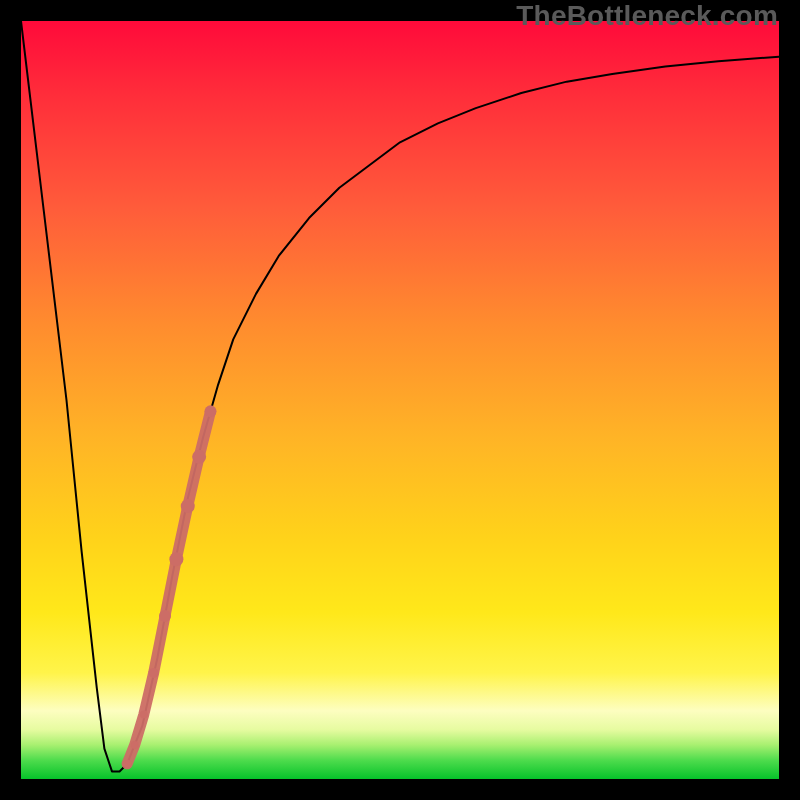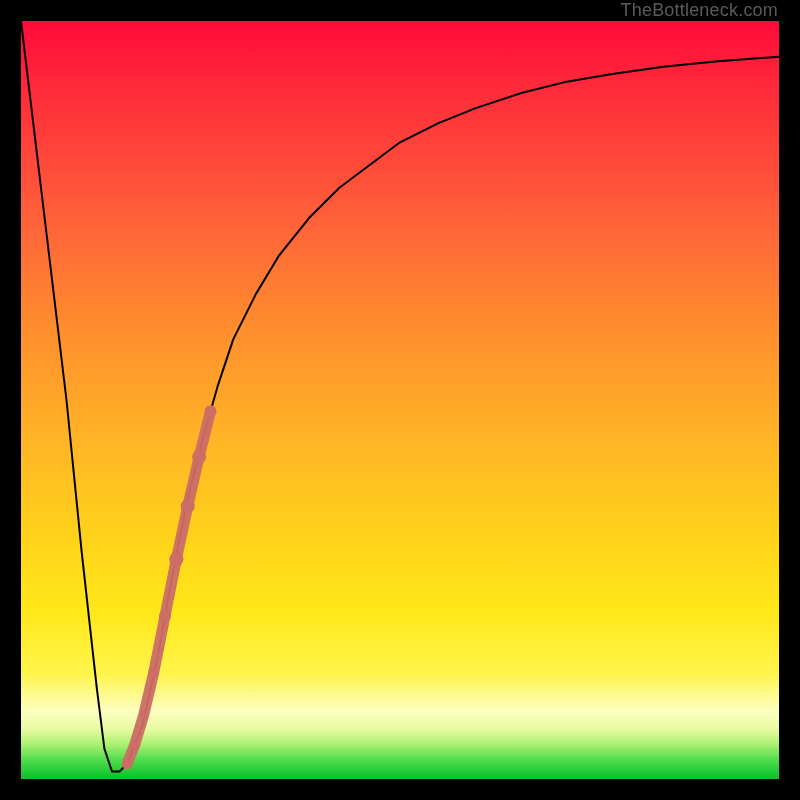--- a/index.html
+++ b/index.html
@@ -38,22 +38,22 @@
       #a8f070 95.5%,
       #4fdc4d 97.5%,
       #06c22a 100%
     );
   }
   .watermark {
     position: absolute;
     top: 0px;
     right: 22px;
     color: #5a5a5a;
-    font-size: 18px;
-    font-weight: 400;
+    font-size: 28px;
+    font-weight: 700;
     letter-spacing: 0.2px;
     z-index: 5;
   }
   svg.curve {
     position: absolute;
     left: 0;
     top: 0;
     width: 758px;
     height: 758px;
     z-index: 3;

